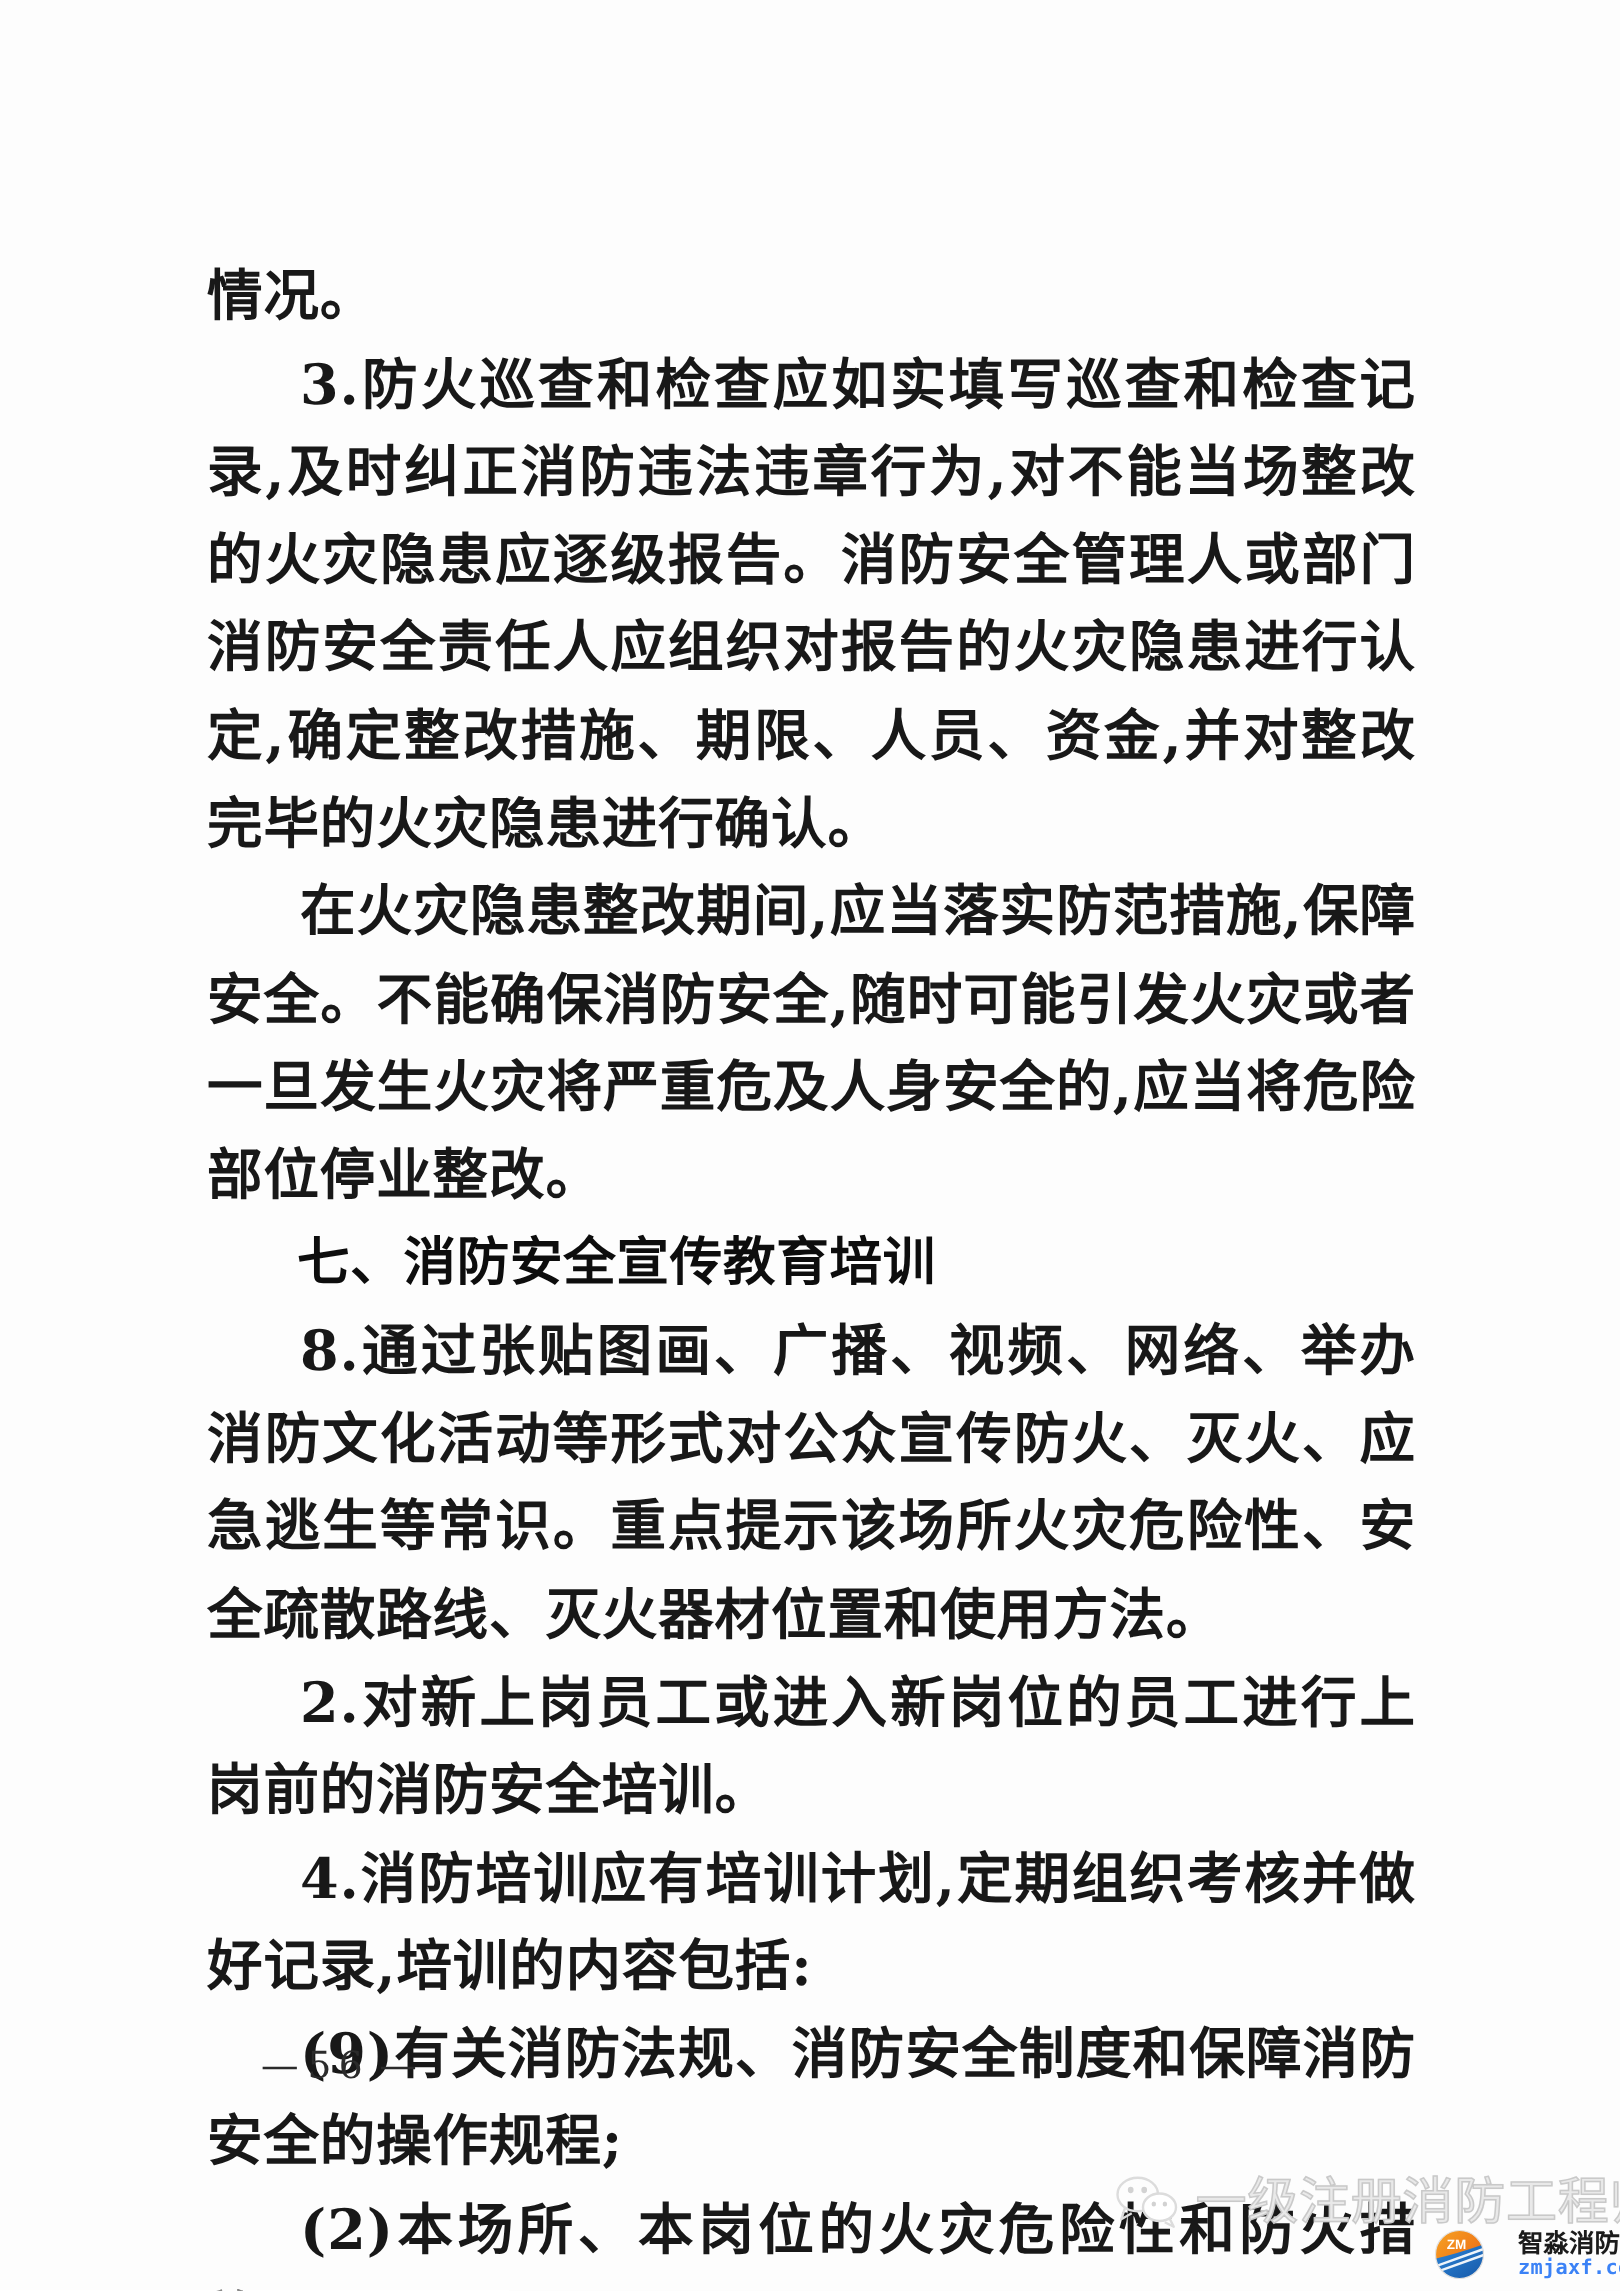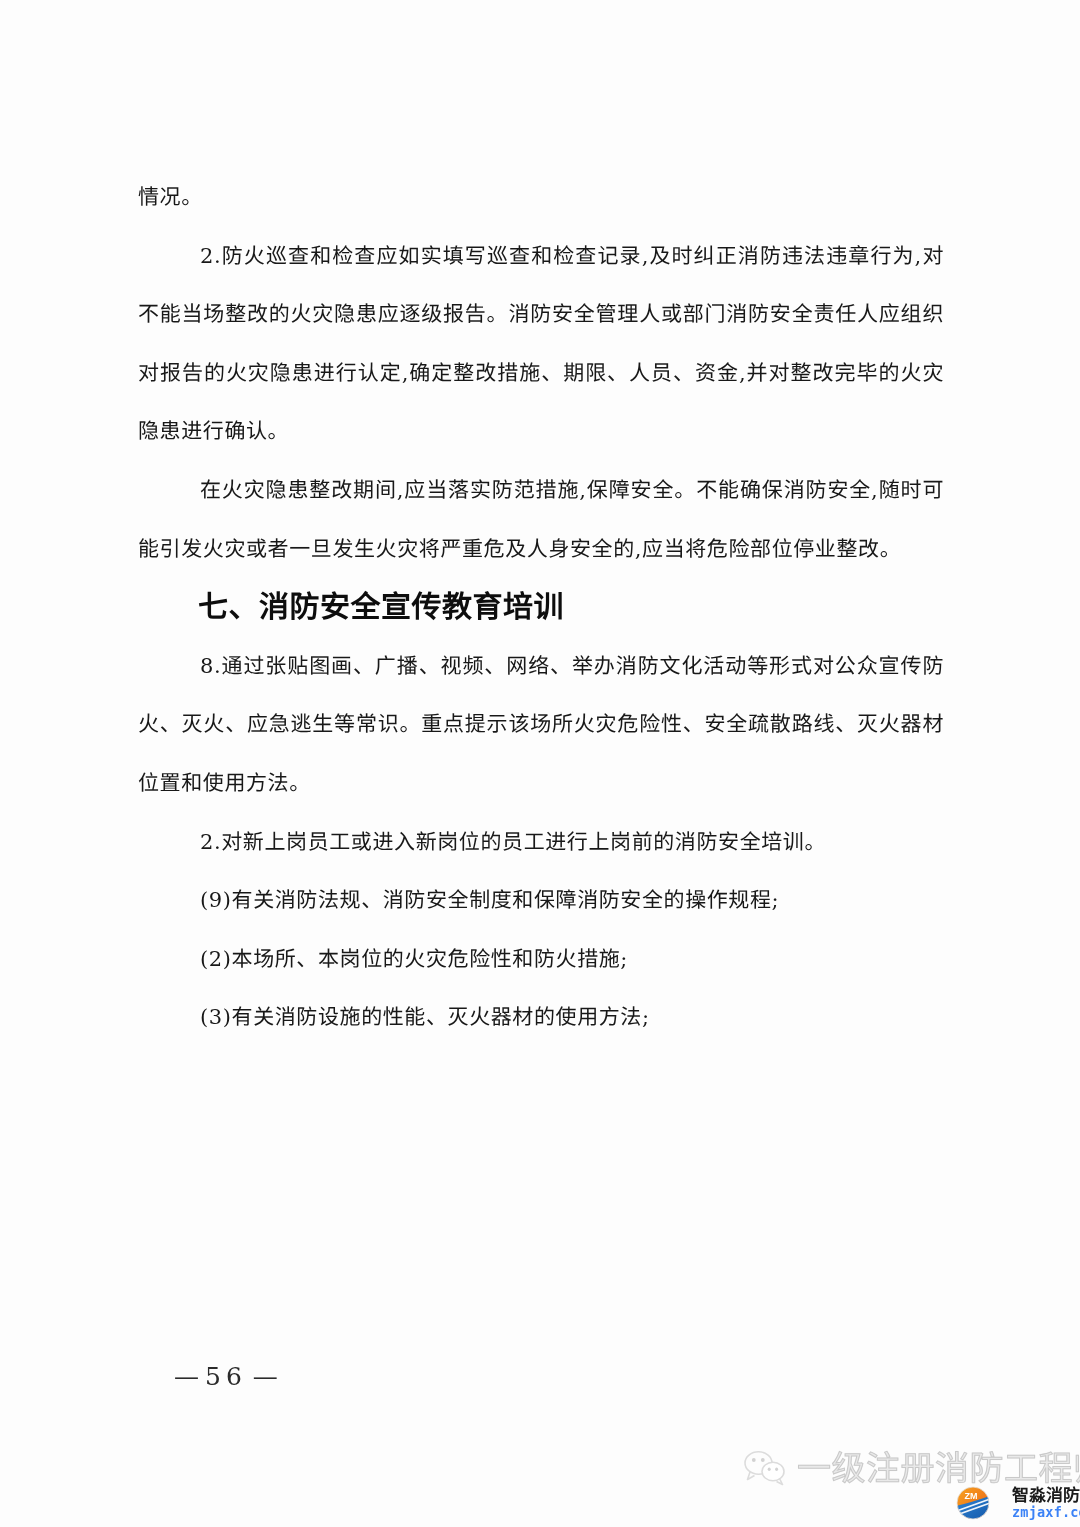--- a/index.html
+++ b/index.html
@@ -26,37 +26,37 @@
   
   .doc-body {
     position: absolute;
     left: 138px;
     top: 168px;
     width: 806px;
   }
 
   .para {
     font-family: "DejaVu Serif", "Liberation Serif", serif;
-    font-size: 21px;
+    font-size: 37px;
     line-height: 58.6px;
     letter-spacing: 0.6px;
     text-align: justify;
     text-justify: inter-character;
     margin: 0;
     color: #181818;
-    font-weight: 400;
+    font-weight: 700;
   }
   .para.indent {
     text-indent: 62px;
   }
 
   
   .section-heading {
     font-family: "Liberation Sans", "DejaVu Sans", sans-serif;
-    font-size: 30px;
+    font-size: 35px;
     line-height: 58.6px;
     font-weight: 700;
     letter-spacing: 0.5px;
     text-indent: 60px;
     margin: 0;
     color: #0d0d0d;
   }
 
   
   .page-number {
@@ -152,31 +152,32 @@
 </style>
 </head>
 <body>
 
 <div id="page">
 
   <div class="doc-body">
 
     <p class="para">情况。</p>
 
-    <p class="para indent">2.防火巡查和检查应如实填写巡查和检查记录,及时纠正消防违法违章行为,对不能当场整改的火灾隐患应逐级报告。消防安全管理人或部门消防安全责任人应组织对报告的火灾隐患进行认定,确定整改措施、期限、人员、资金,并对整改完毕的火灾隐患进行确认。</p>
+    <p class="para indent">3.防火巡查和检查应如实填写巡查和检查记录,及时纠正消防违法违章行为,对不能当场整改的火灾隐患应逐级报告。消防安全管理人或部门消防安全责任人应组织对报告的火灾隐患进行认定,确定整改措施、期限、人员、资金,并对整改完毕的火灾隐患进行确认。</p>
 
     <p class="para indent">在火灾隐患整改期间,应当落实防范措施,保障安全。不能确保消防安全,随时可能引发火灾或者一旦发生火灾将严重危及人身安全的,应当将危险部位停业整改。</p>
 
     <h2 class="section-heading">七、消防安全宣传教育培训</h2>
 
     <p class="para indent">8.通过张贴图画、广播、视频、网络、举办消防文化活动等形式对公众宣传防火、灭火、应急逃生等常识。重点提示该场所火灾危险性、安全疏散路线、灭火器材位置和使用方法。</p>
 
     <p class="para indent">2.对新上岗员工或进入新岗位的员工进行上岗前的消防安全培训。</p>
 
 
+    <p class="para indent">4.消防培训应有培训计划,定期组织考核并做好记录,培训的内容包括:</p>
 
     <p class="para indent">(9)有关消防法规、消防安全制度和保障消防安全的操作规程;</p>
 
     <p class="para indent">(2)本场所、本岗位的火灾危险性和防火措施;</p>
 
     <p class="para indent">(3)有关消防设施的性能、灭火器材的使用方法;</p>
 
   </div>
 
   <div class="page-number">

